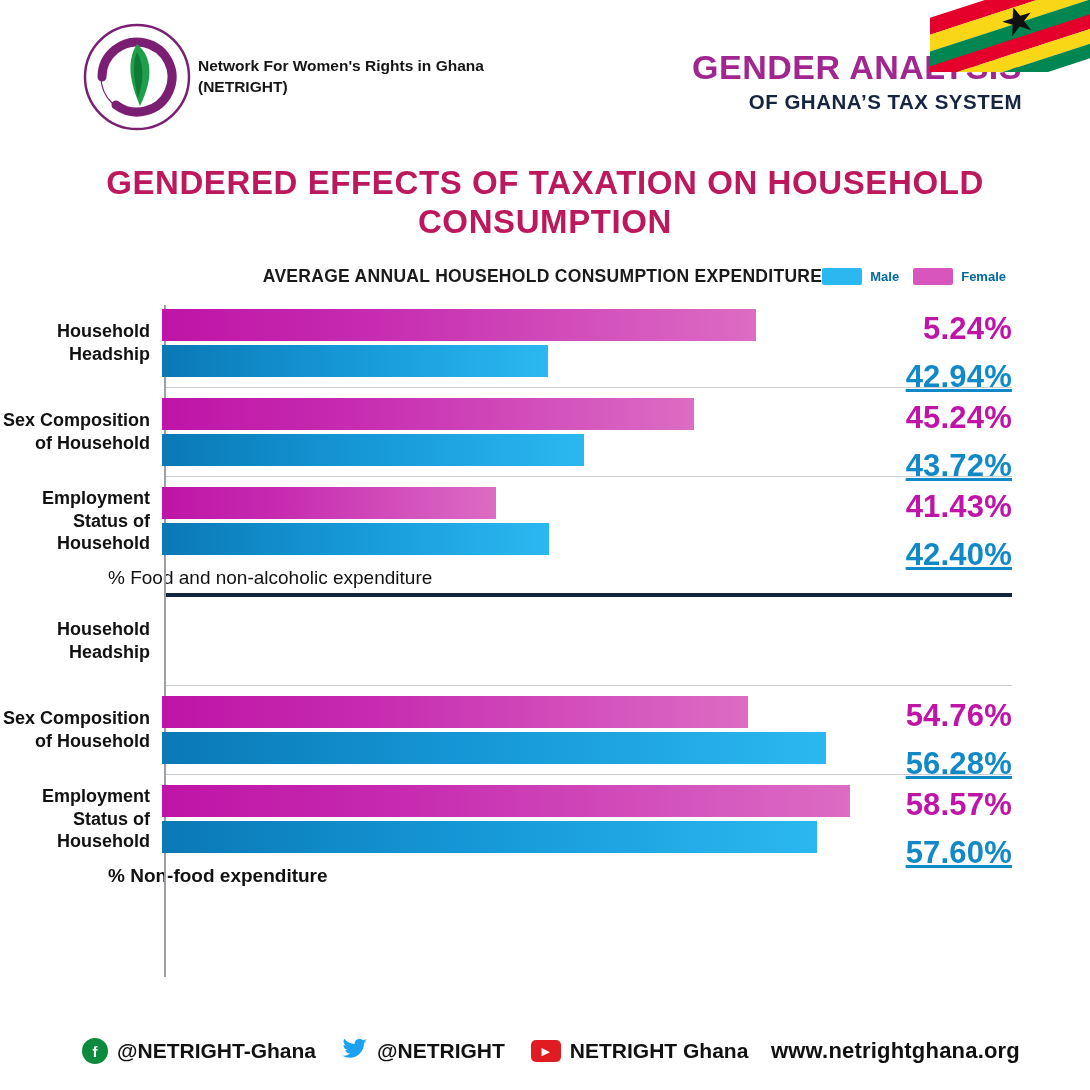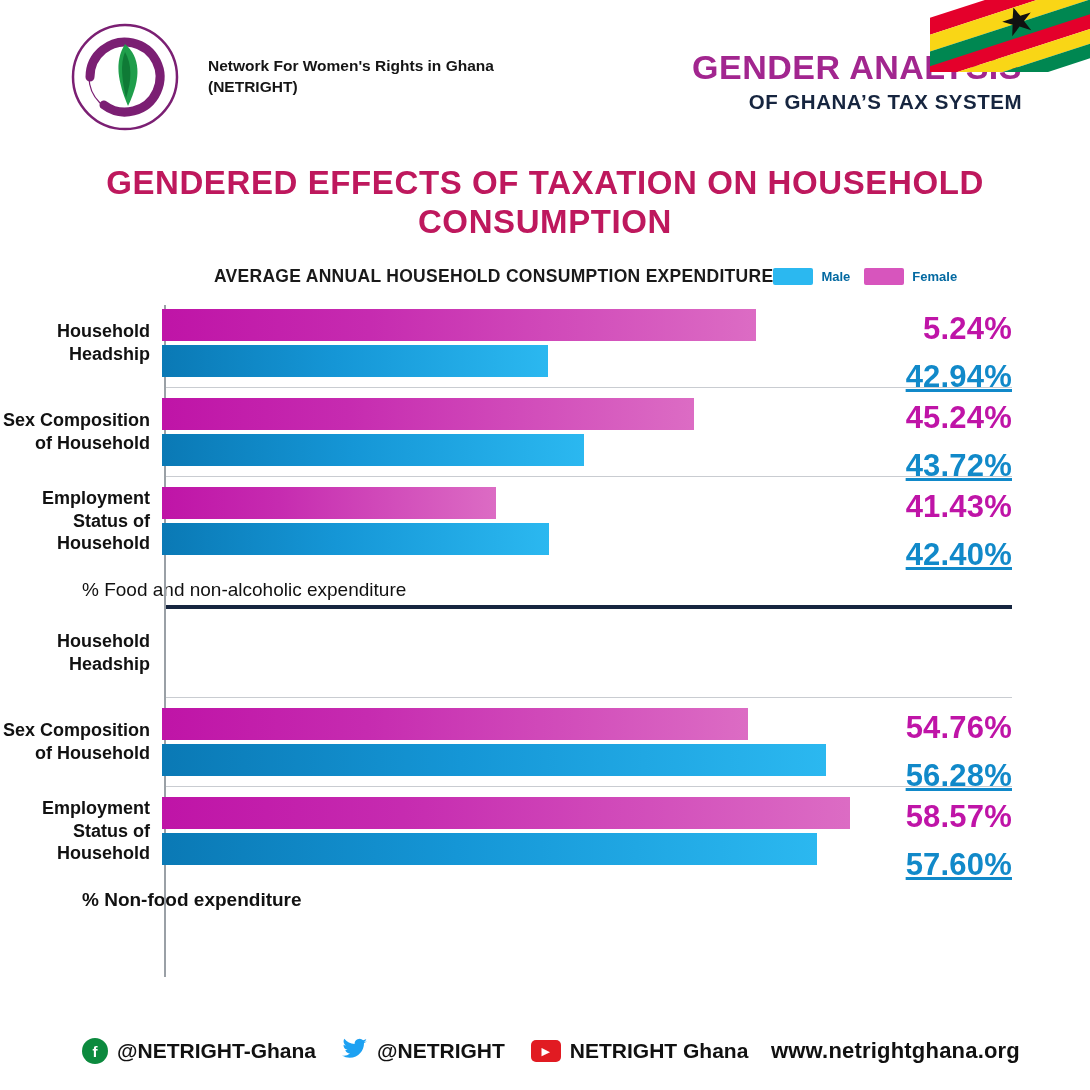--- a/index.html
+++ b/index.html
@@ -12,24 +12,24 @@
   }
 
   
   .header {
     position: relative;
     height: 140px;
     padding: 18px 0 0 0;
   }
   .logo-block {
     position: absolute;
-    left: 70px; top: 22px;
-    display: flex;
-    align-items: center;
-    gap: 28px;
+    left: 82px; top: 22px;
+    display: flex;
+    align-items: center;
+    gap: 6px;
   }
   .logo-mark {
     width: 110px; height: 110px;
     position: relative;
   }
   .org-name {
     font-size: 15.5px;
     font-weight: bold;
     color: #151515;
     line-height: 1.35;
@@ -72,21 +72,21 @@
     letter-spacing: 0.6px;
     line-height: 1.18;
     margin-top: 24px;
     padding: 0 90px;
   }
 
   
   .subtitle-row {
     display: flex;
     align-items: center;
-    justify-content: center;
+    justify-content: flex-end;
     margin-top: 24px;
     padding: 0 84px 0 165px;
   }
   .subtitle {
     font-size: 17.5px;
     font-weight: bold;
     color: #1a1a1a;
     letter-spacing: 0.3px;
   }
   .legend {
@@ -159,22 +159,22 @@
   .divider {
     height: 1px;
     background: #c9ccd1;
     margin-left: 164px;
     margin-right: 78px;
   }
 
   .section-caption {
     font-size: 19px;
     color: #111;
-    padding-left: 82px;
-    margin-top: 14px;
+    padding-left: 108px;
+    margin-top: 2px;
     margin-bottom: 4px;
   }
   .thick-rule {
     height: 4px;
     background: #16253f;
     margin-left: 164px;
     margin-right: 78px;
     margin-top: 4px;
   }
 

